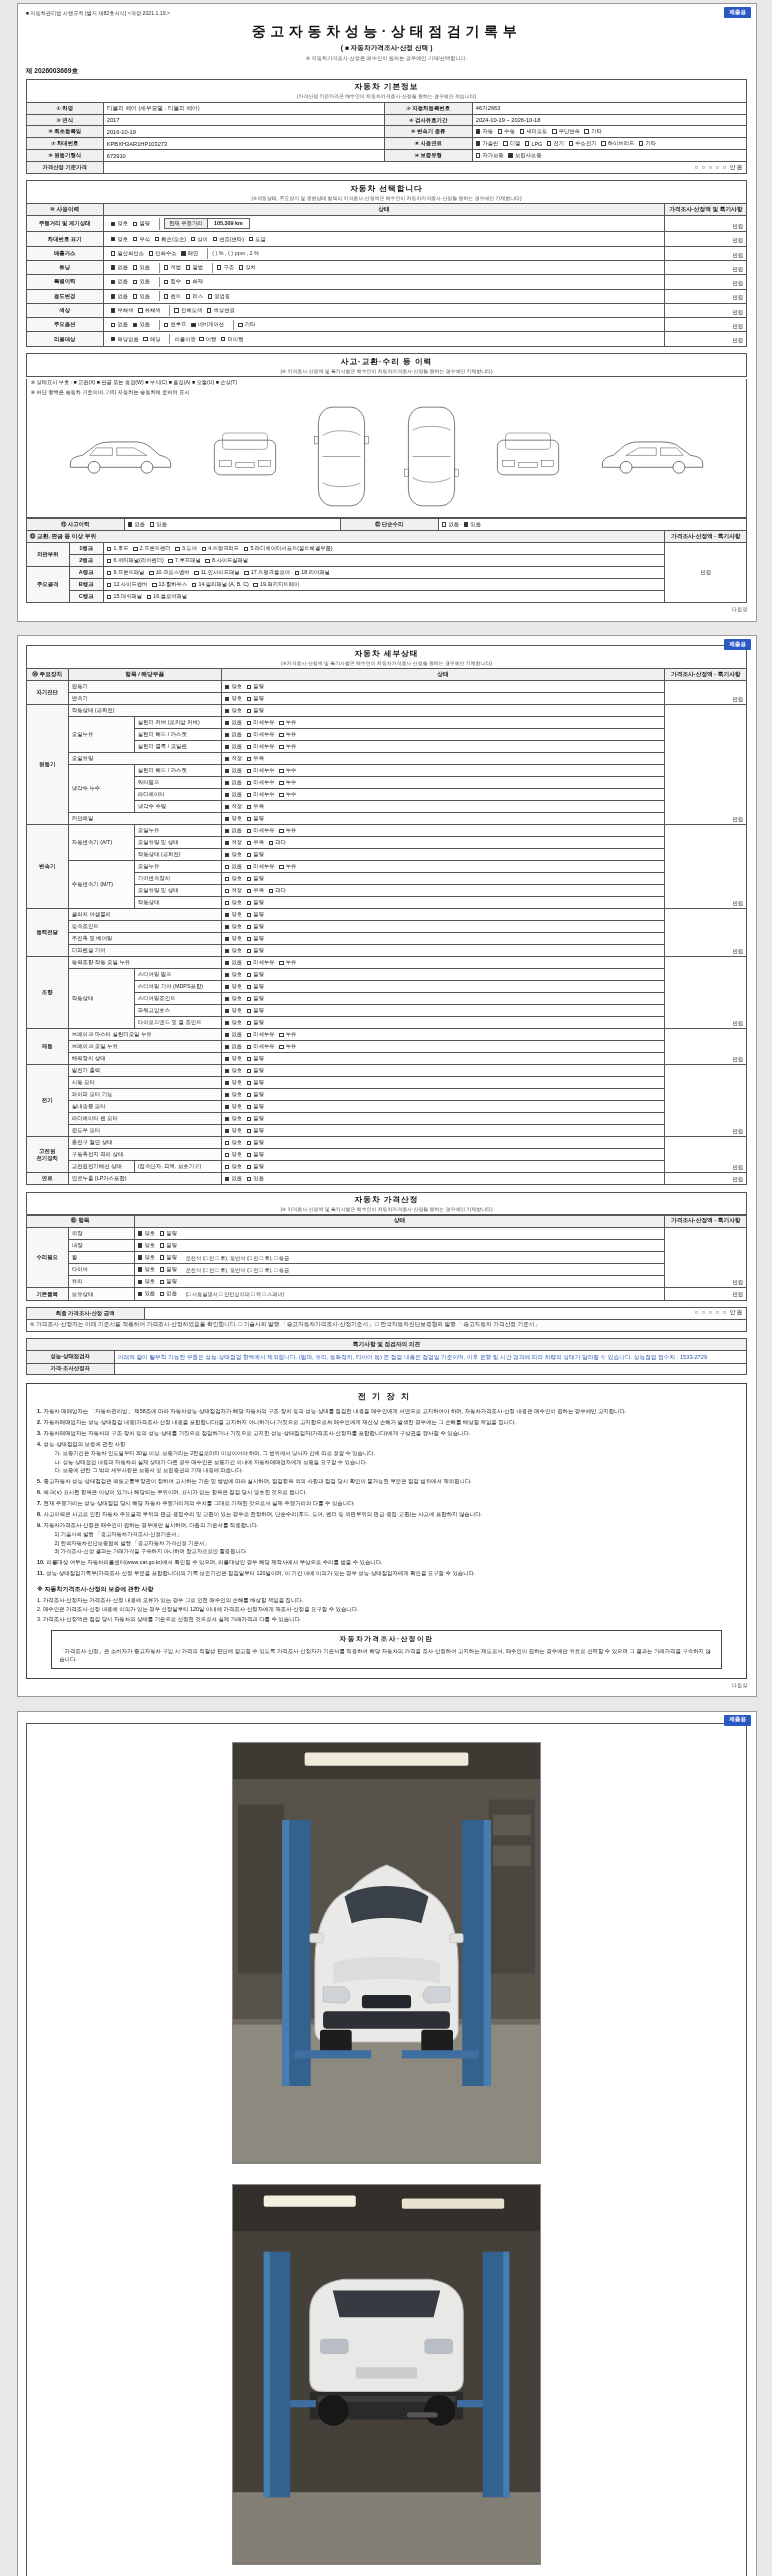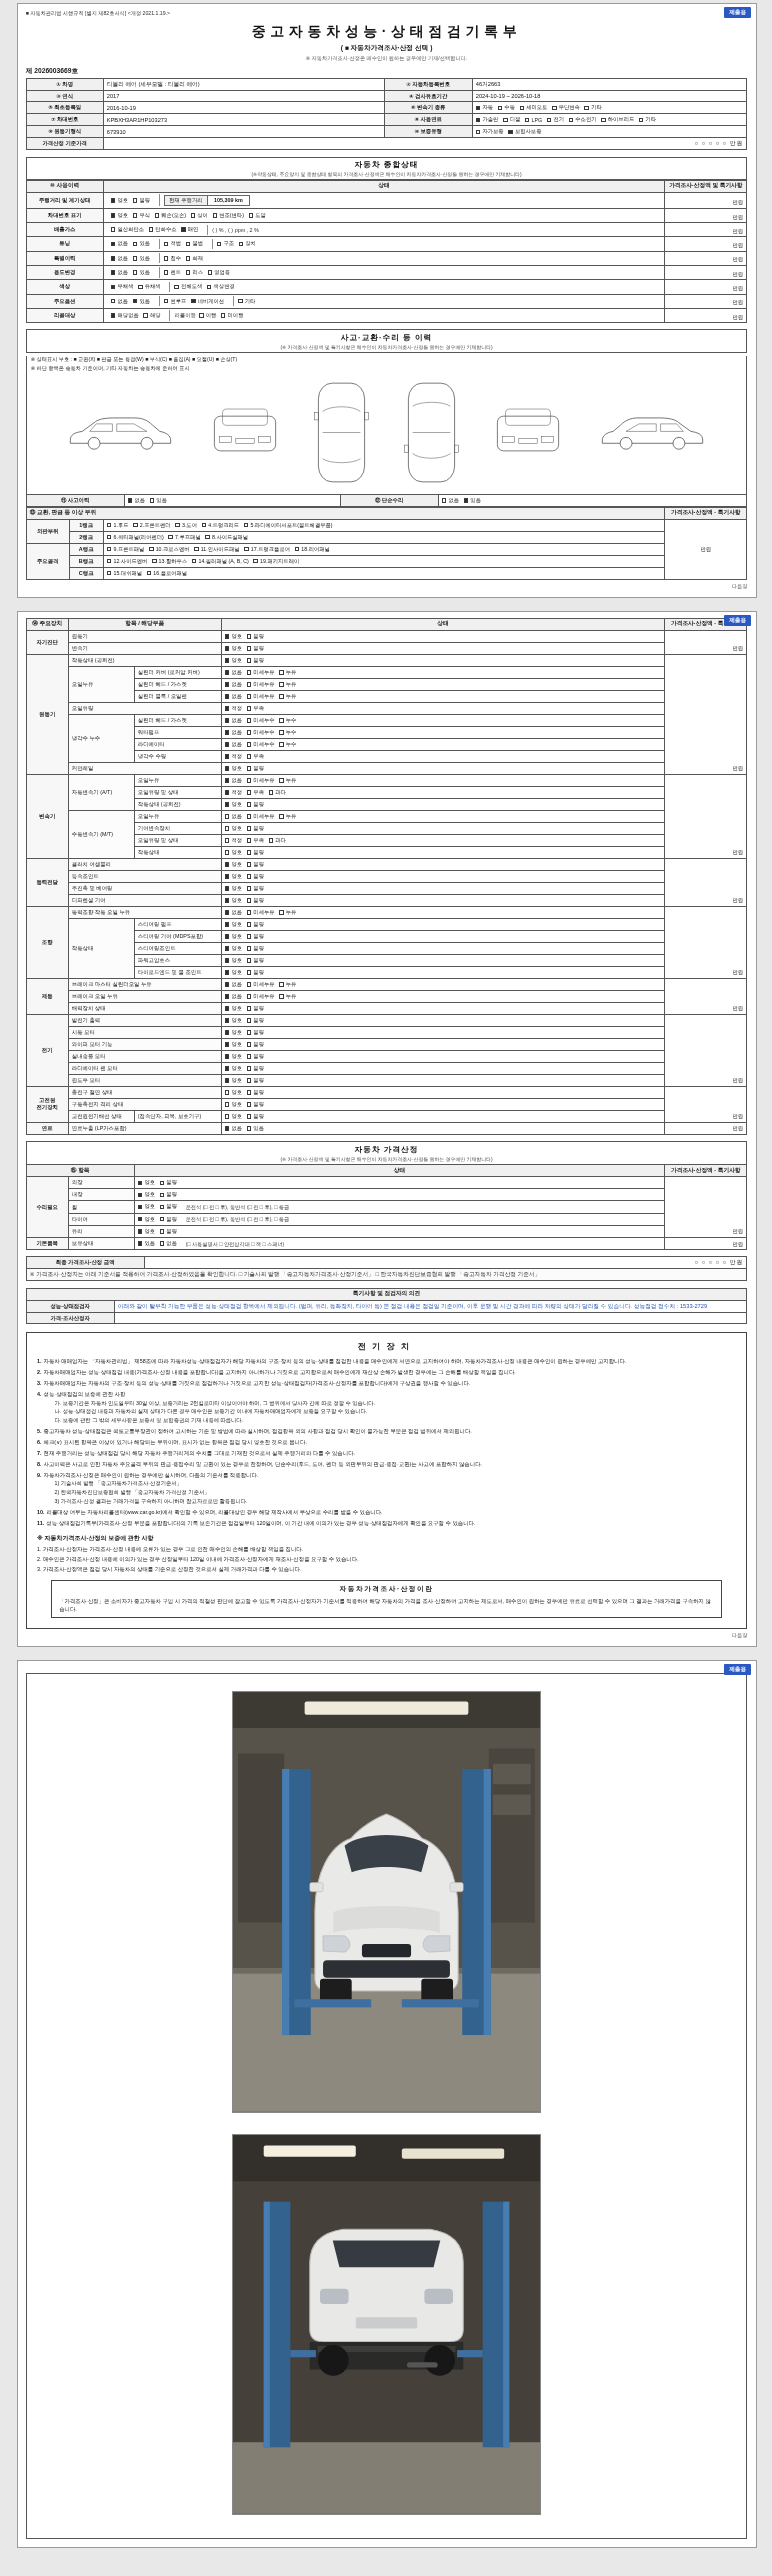--- a/index.html
+++ b/index.html
@@ -94,20 +94,24 @@
 <div class="sheet">
 
   <div class="page">
     <div class="formref">■ 자동차관리법 시행규칙 [별지 제82호서식] &lt;개정 2021.1.19.&gt;</div>
     <div class="badge">제출용</div>
     <div class="doc-title">중고자동차성능·상태점검기록부</div>
     <div class="doc-sub">( ■ 자동차가격조사·산정 선택 )</div>
     <div class="doc-note">※ 자동차가격조사·산정은 매수인이 원하는 경우에만 기재/선택합니다.</div>
     <div class="doc-no">제 2026003669호</div>
 
+    <div class="sec-head" style="margin-top:1px">
+      <span class="sec-t">자동차 기본정보</span>
+      <span class="sec-n">(가격산정 기준가격은 매수인이 자동차가격조사·산정을 원하는 경우에만 적습니다)</span>
+    </div>
     <table class="grid" style="margin-top:-0.5px">
       <colgroup>
           <col style="width:77px">
           <col style="width:281px">
           <col style="width:88px">
           <col>
         </colgroup>
       <tbody>
           <tr>
         <td class="h">① 차명</td>
@@ -143,21 +147,21 @@
         <td class="h">가격산정 기준가격</td>
         <td colspan="3" class="baseprice">
           <span>○ ○ ○ ○ ○</span>
           <span>만원</span>
         </td>
       </tr>
     </tbody>
       </table>
 
     <div class="sec-head">
-      <span class="sec-t">자동차 종합상태</span>
+      <span class="sec-t">자동차 선택합니다</span>
       <span class="sec-n">(※작동상태, 주요장치 및 종합상태 항목의 가격조사·산정액은 매수인이 자동차가격조사·산정을 원하는 경우에만 기재합니다)</span>
     </div>
     <table class="grid" style="margin-top:-0.5px">
       <colgroup>
           <col style="width:77px">
           <col>
           <col style="width:82px">
         </colgroup>
       <tbody>
           <tr>
@@ -406,20 +410,24 @@
             <td class="lbl">C랭크</td>
             <td><span class="cbi"><span class="cb"></span>15.대쉬패널</span><span class="cbi"><span class="cb"></span>16.플로어패널</span></td>
           </tr>
         </tbody>
     </table>
     <div class="nextpg">다음장</div>
   </div>
 
   <div class="page">
     <div class="badge">제출용</div>
+    <div class="sec-head" style="margin-top:3.1px">
+      <span class="sec-t">자동차 세부상태</span>
+      <span class="sec-n">(※가격조사·산정액 및 특기사항은 매수인이 자동차가격조사·산정을 원하는 경우에만 기재합니다)</span>
+    </div>
     <table class="grid" style="margin-top:-0.5px">
       <colgroup>
           <col style="width:42px">
           <col style="width:66px">
           <col style="width:87px">
           <col>
           <col style="width:82px">
         </colgroup>
       <tbody>
           <tr>

